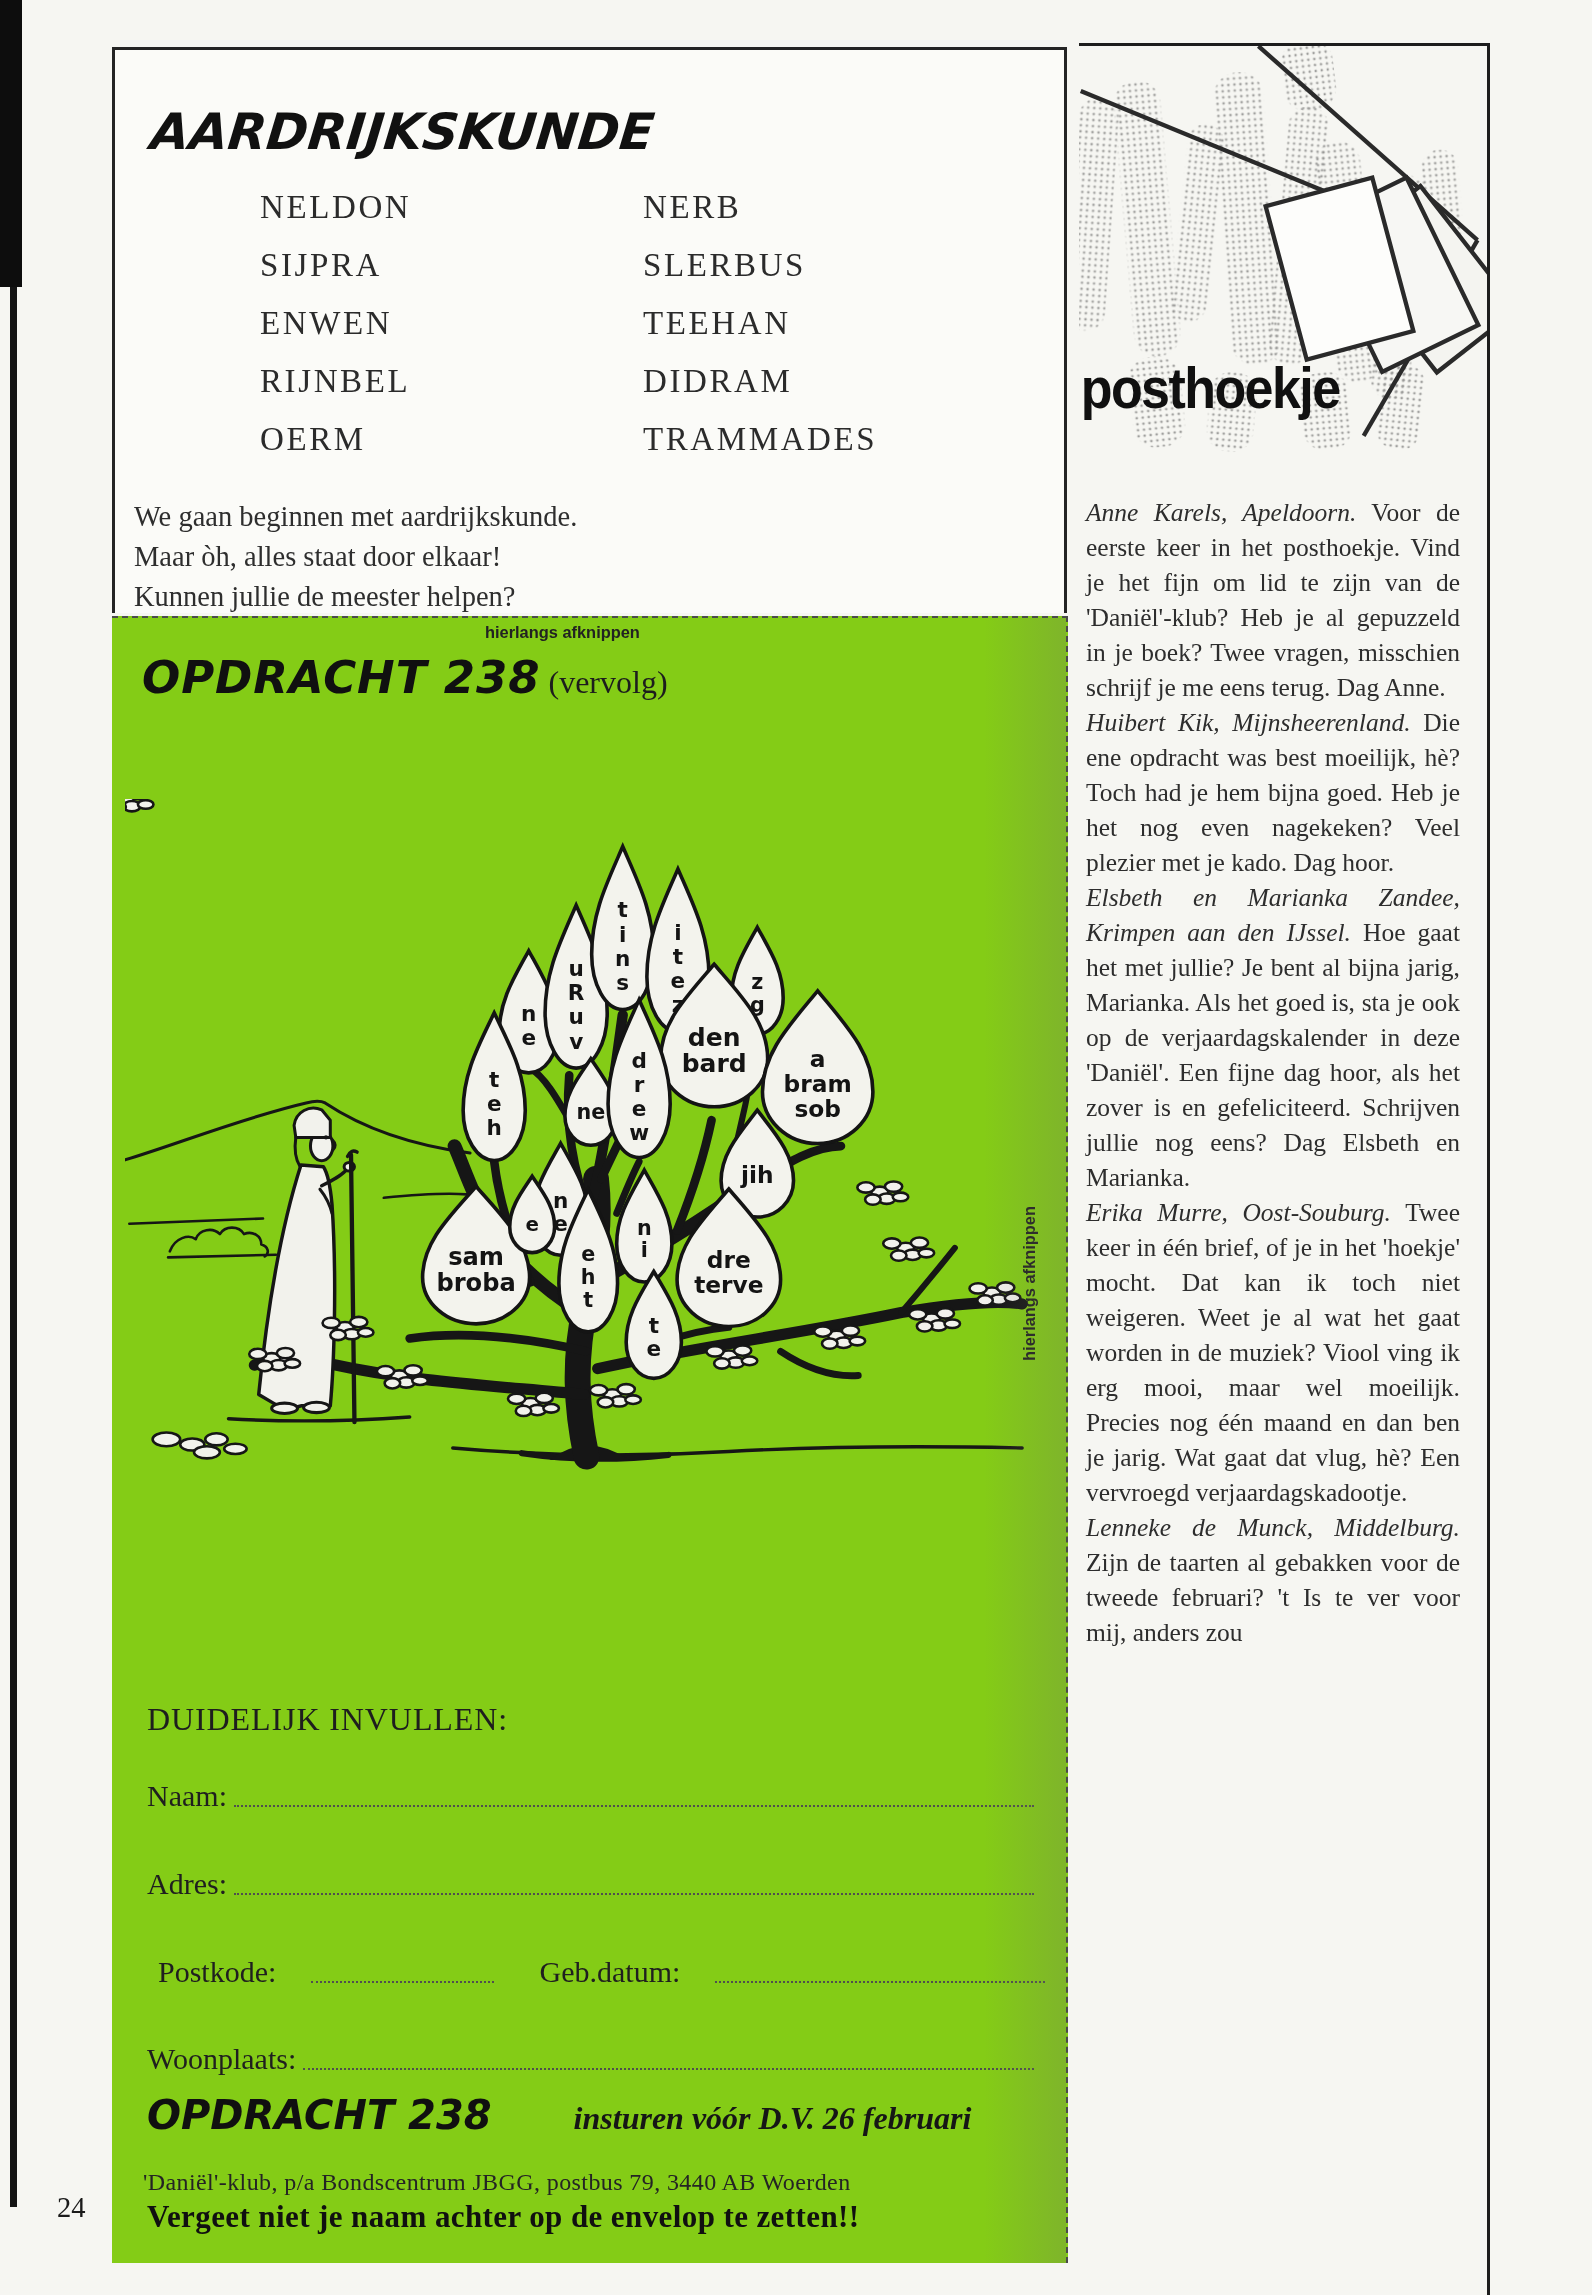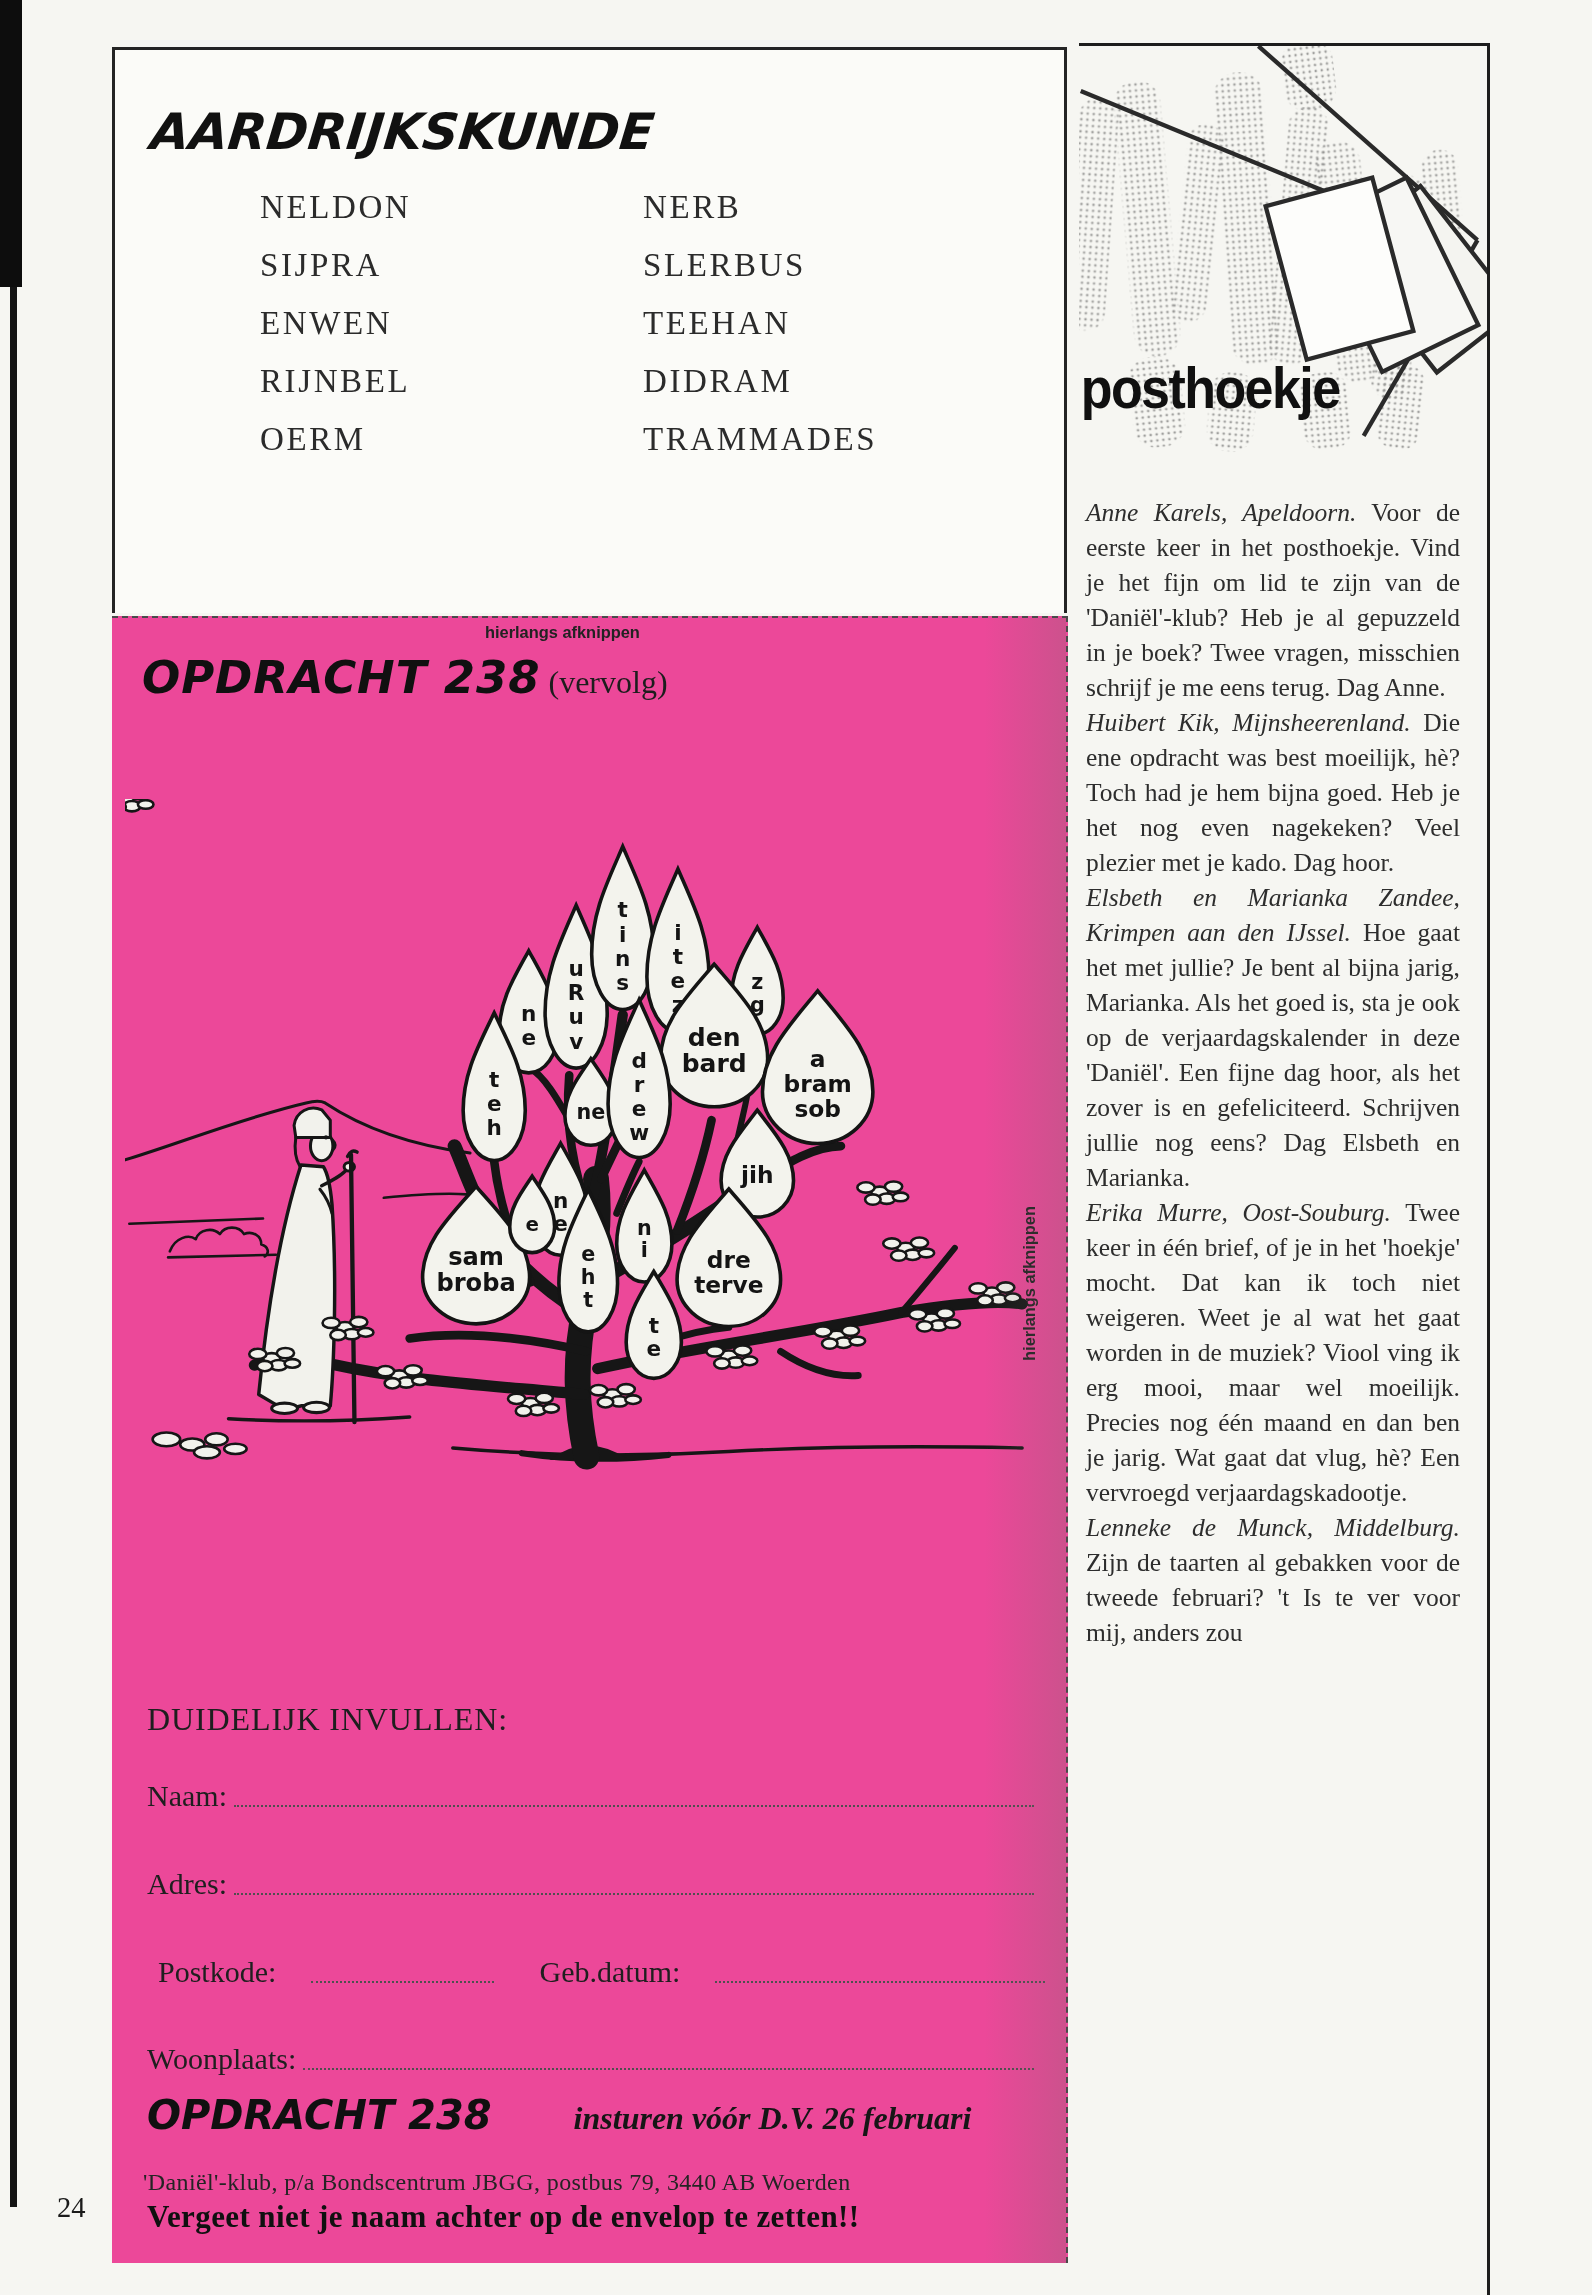--- a/index.html
+++ b/index.html
@@ -16,21 +16,21 @@
   .geo-box{left:112px;top:47px;width:949px;height:563px;background:#fbfbf8;
            border:3.5px solid #242424;border-bottom:none;}
   .geo-title{left:36px;top:19px;font-family:"DejaVu Sans",sans-serif;font-weight:bold;
              font-style:italic;font-size:50px;letter-spacing:0px;color:#111;
              transform:skewX(-6deg);}
   .word-col{line-height:58px;font-size:33px;letter-spacing:2.6px;color:#2b2b2b;}
   .wl{left:145px;top:128px;} .wr{left:528px;top:128px;}
   .geo-intro{left:19px;top:418px;font-size:28.5px;line-height:40px;color:#2e2e2e;}
 
   
-  .coupon{left:112px;top:616px;width:954px;height:1645px;background:#ec4899;
+  .coupon{left:112px;top:616px;width:954px;height:1645px;background:#84cc16;
           border-top:2.6px dashed #4a4a4a;border-right:2.6px dashed #4a4a4a;}
   .coupon::after{content:"";position:absolute;top:0;right:0;width:82px;height:100%;
           background:linear-gradient(to right,rgba(110,110,104,0),rgba(110,110,104,0.25));
           pointer-events:none;}
   .cut-top{left:373px;top:5.2px;font-family:"Liberation Sans",sans-serif;font-weight:bold;
            font-size:16.4px;color:#222;}
   .cut-side{right:-54px;top:656px;width:181px;text-align:center;transform:rotate(-90deg);
            font-family:"Liberation Sans",sans-serif;font-weight:bold;font-size:16.4px;color:#222;}
   .marker{font-family:"DejaVu Sans",sans-serif;font-weight:bold;font-style:italic;color:#101010;}
   .coupon-heading{left:30px;top:33px;}
@@ -85,20 +85,25 @@
       <div>RIJNBEL</div>
       <div>OERM</div>
     </div>
     <div class="abs word-col wr">
       <div>NERB</div>
       <div>SLERBUS</div>
       <div>TEEHAN</div>
       <div>DIDRAM</div>
       <div>TRAMMADES</div>
     </div>
+    <p class="abs geo-intro">
+      <span>We gaan beginnen met aardrijkskunde.</span><br>
+      <span>Maar òh, alles staat door elkaar!</span><br>
+      <span>Kunnen jullie de meester helpen?</span>
+    </p>
   </section>
 
   <section class="abs coupon">
     <div class="abs cut-top">hierlangs afknippen</div>
     <div class="abs cut-side">hierlangs afknippen</div>
 
     <div class="abs coupon-heading">
       <span class="marker">OPDRACHT 238</span><span class="vervolg">(vervolg)</span>
     </div>
 

